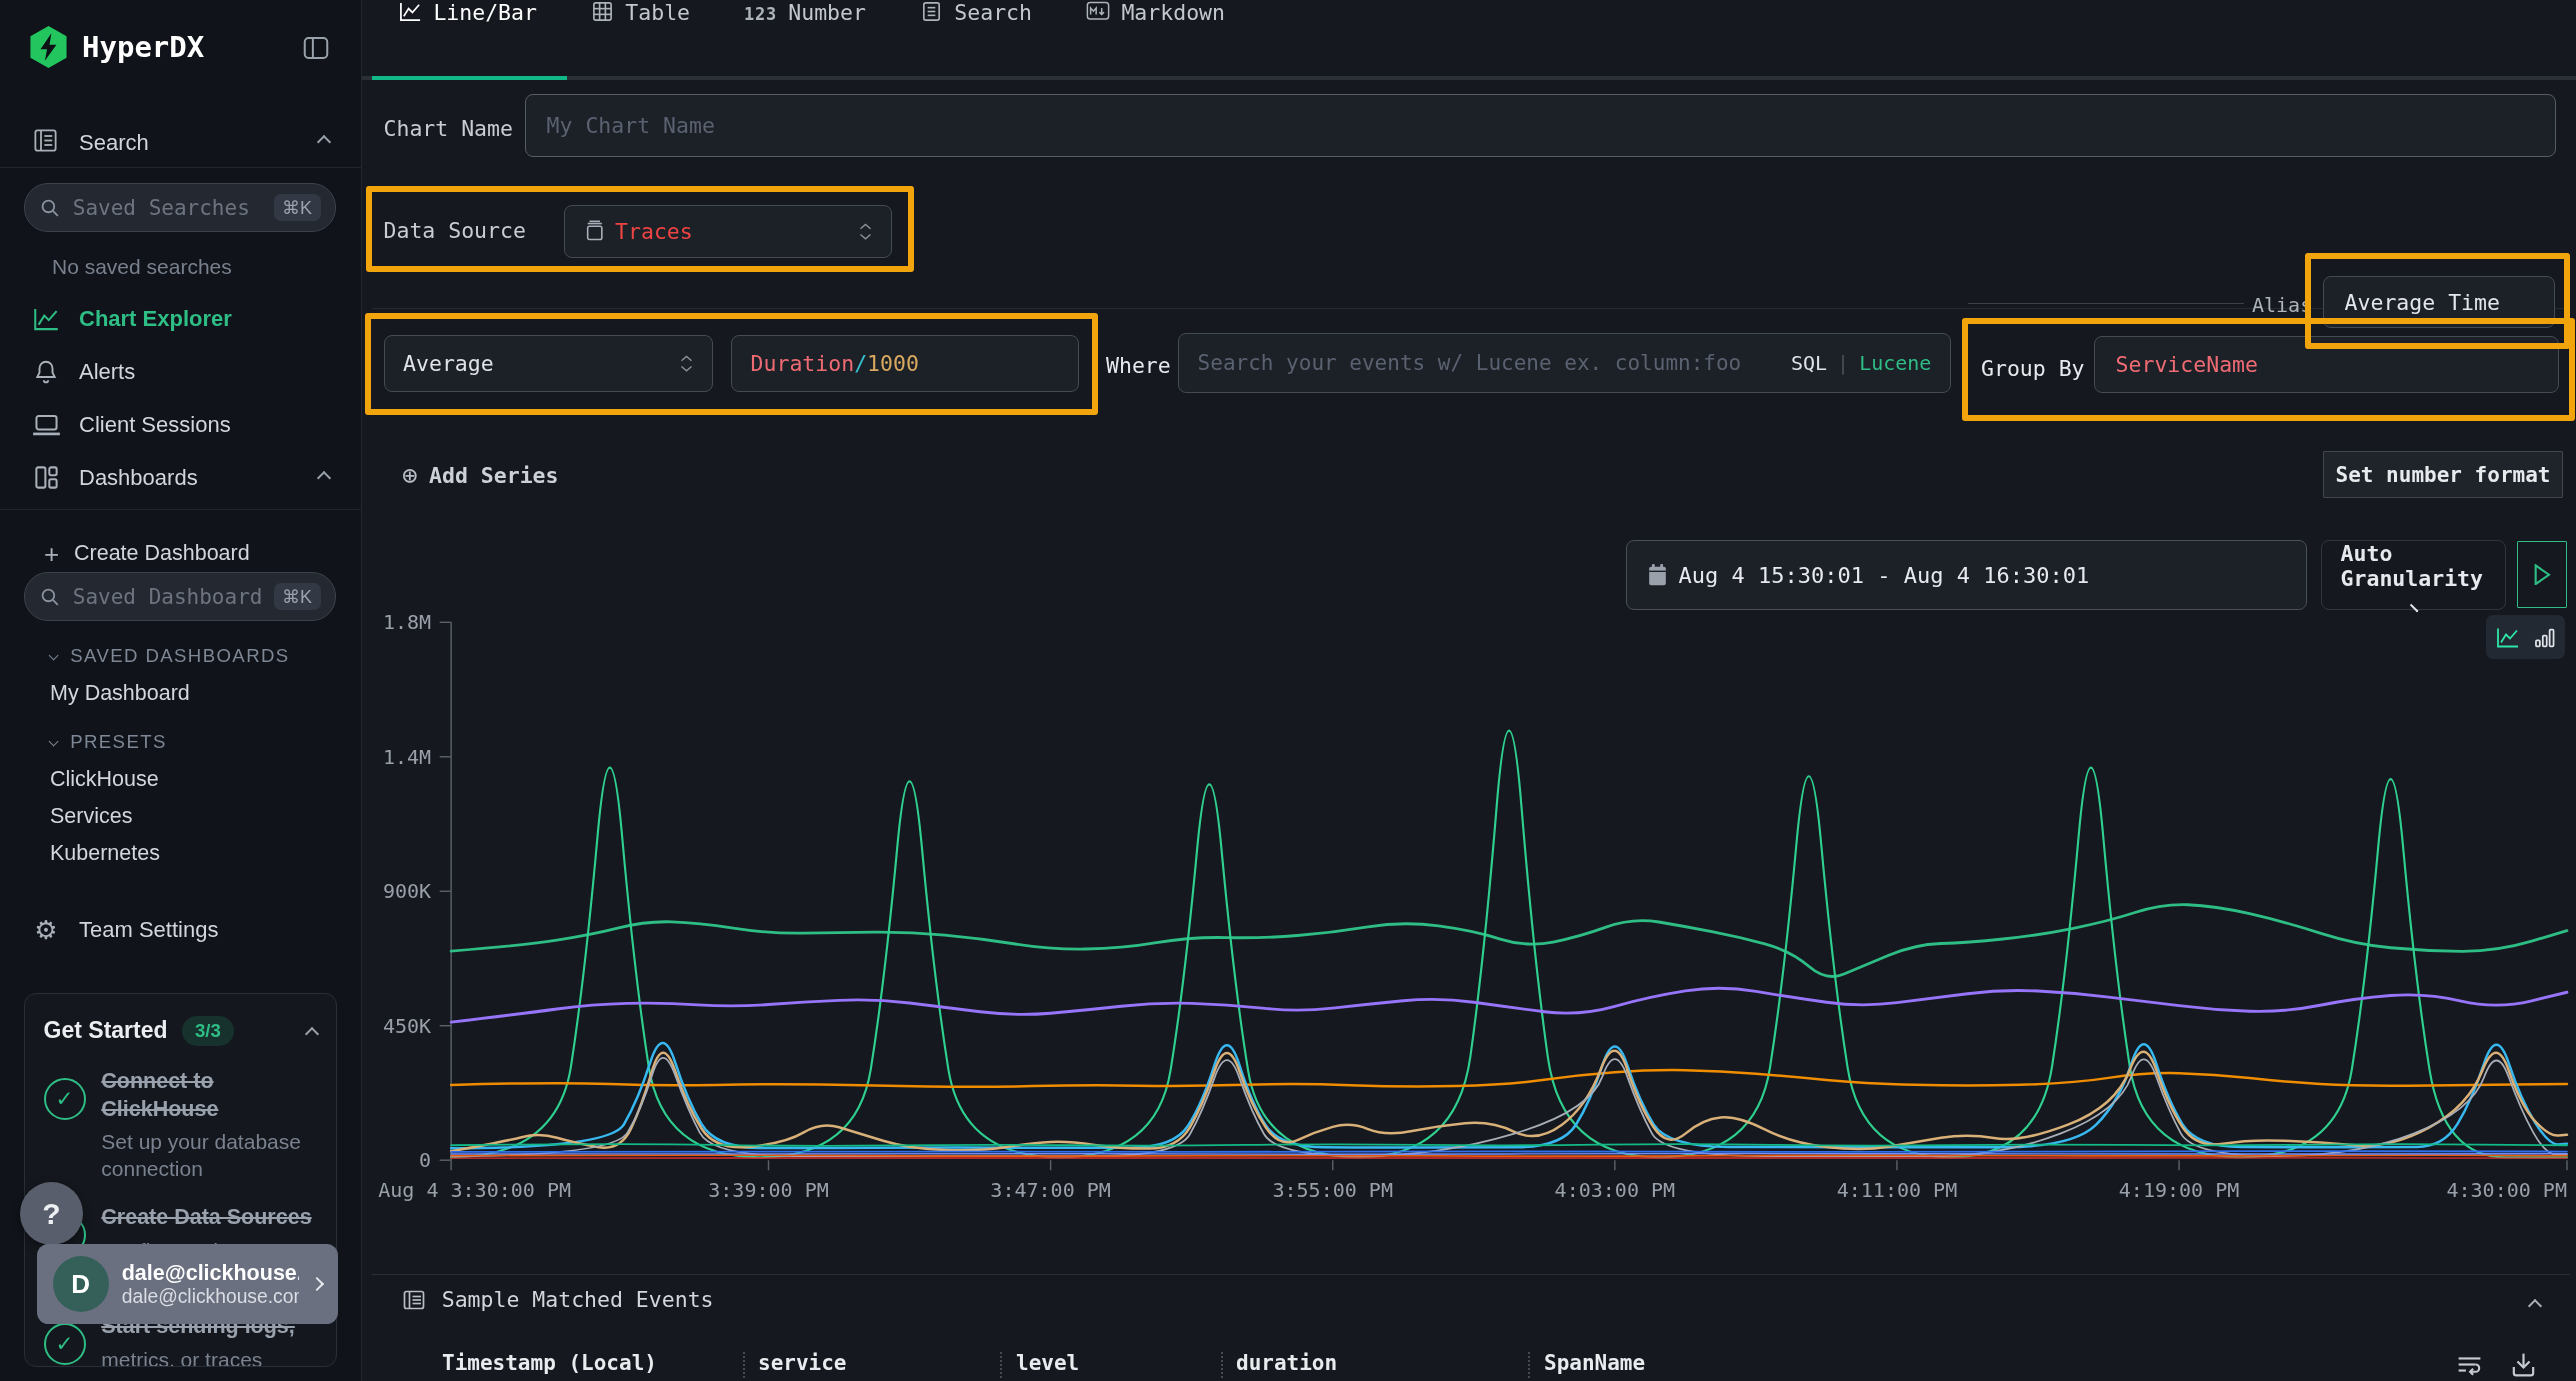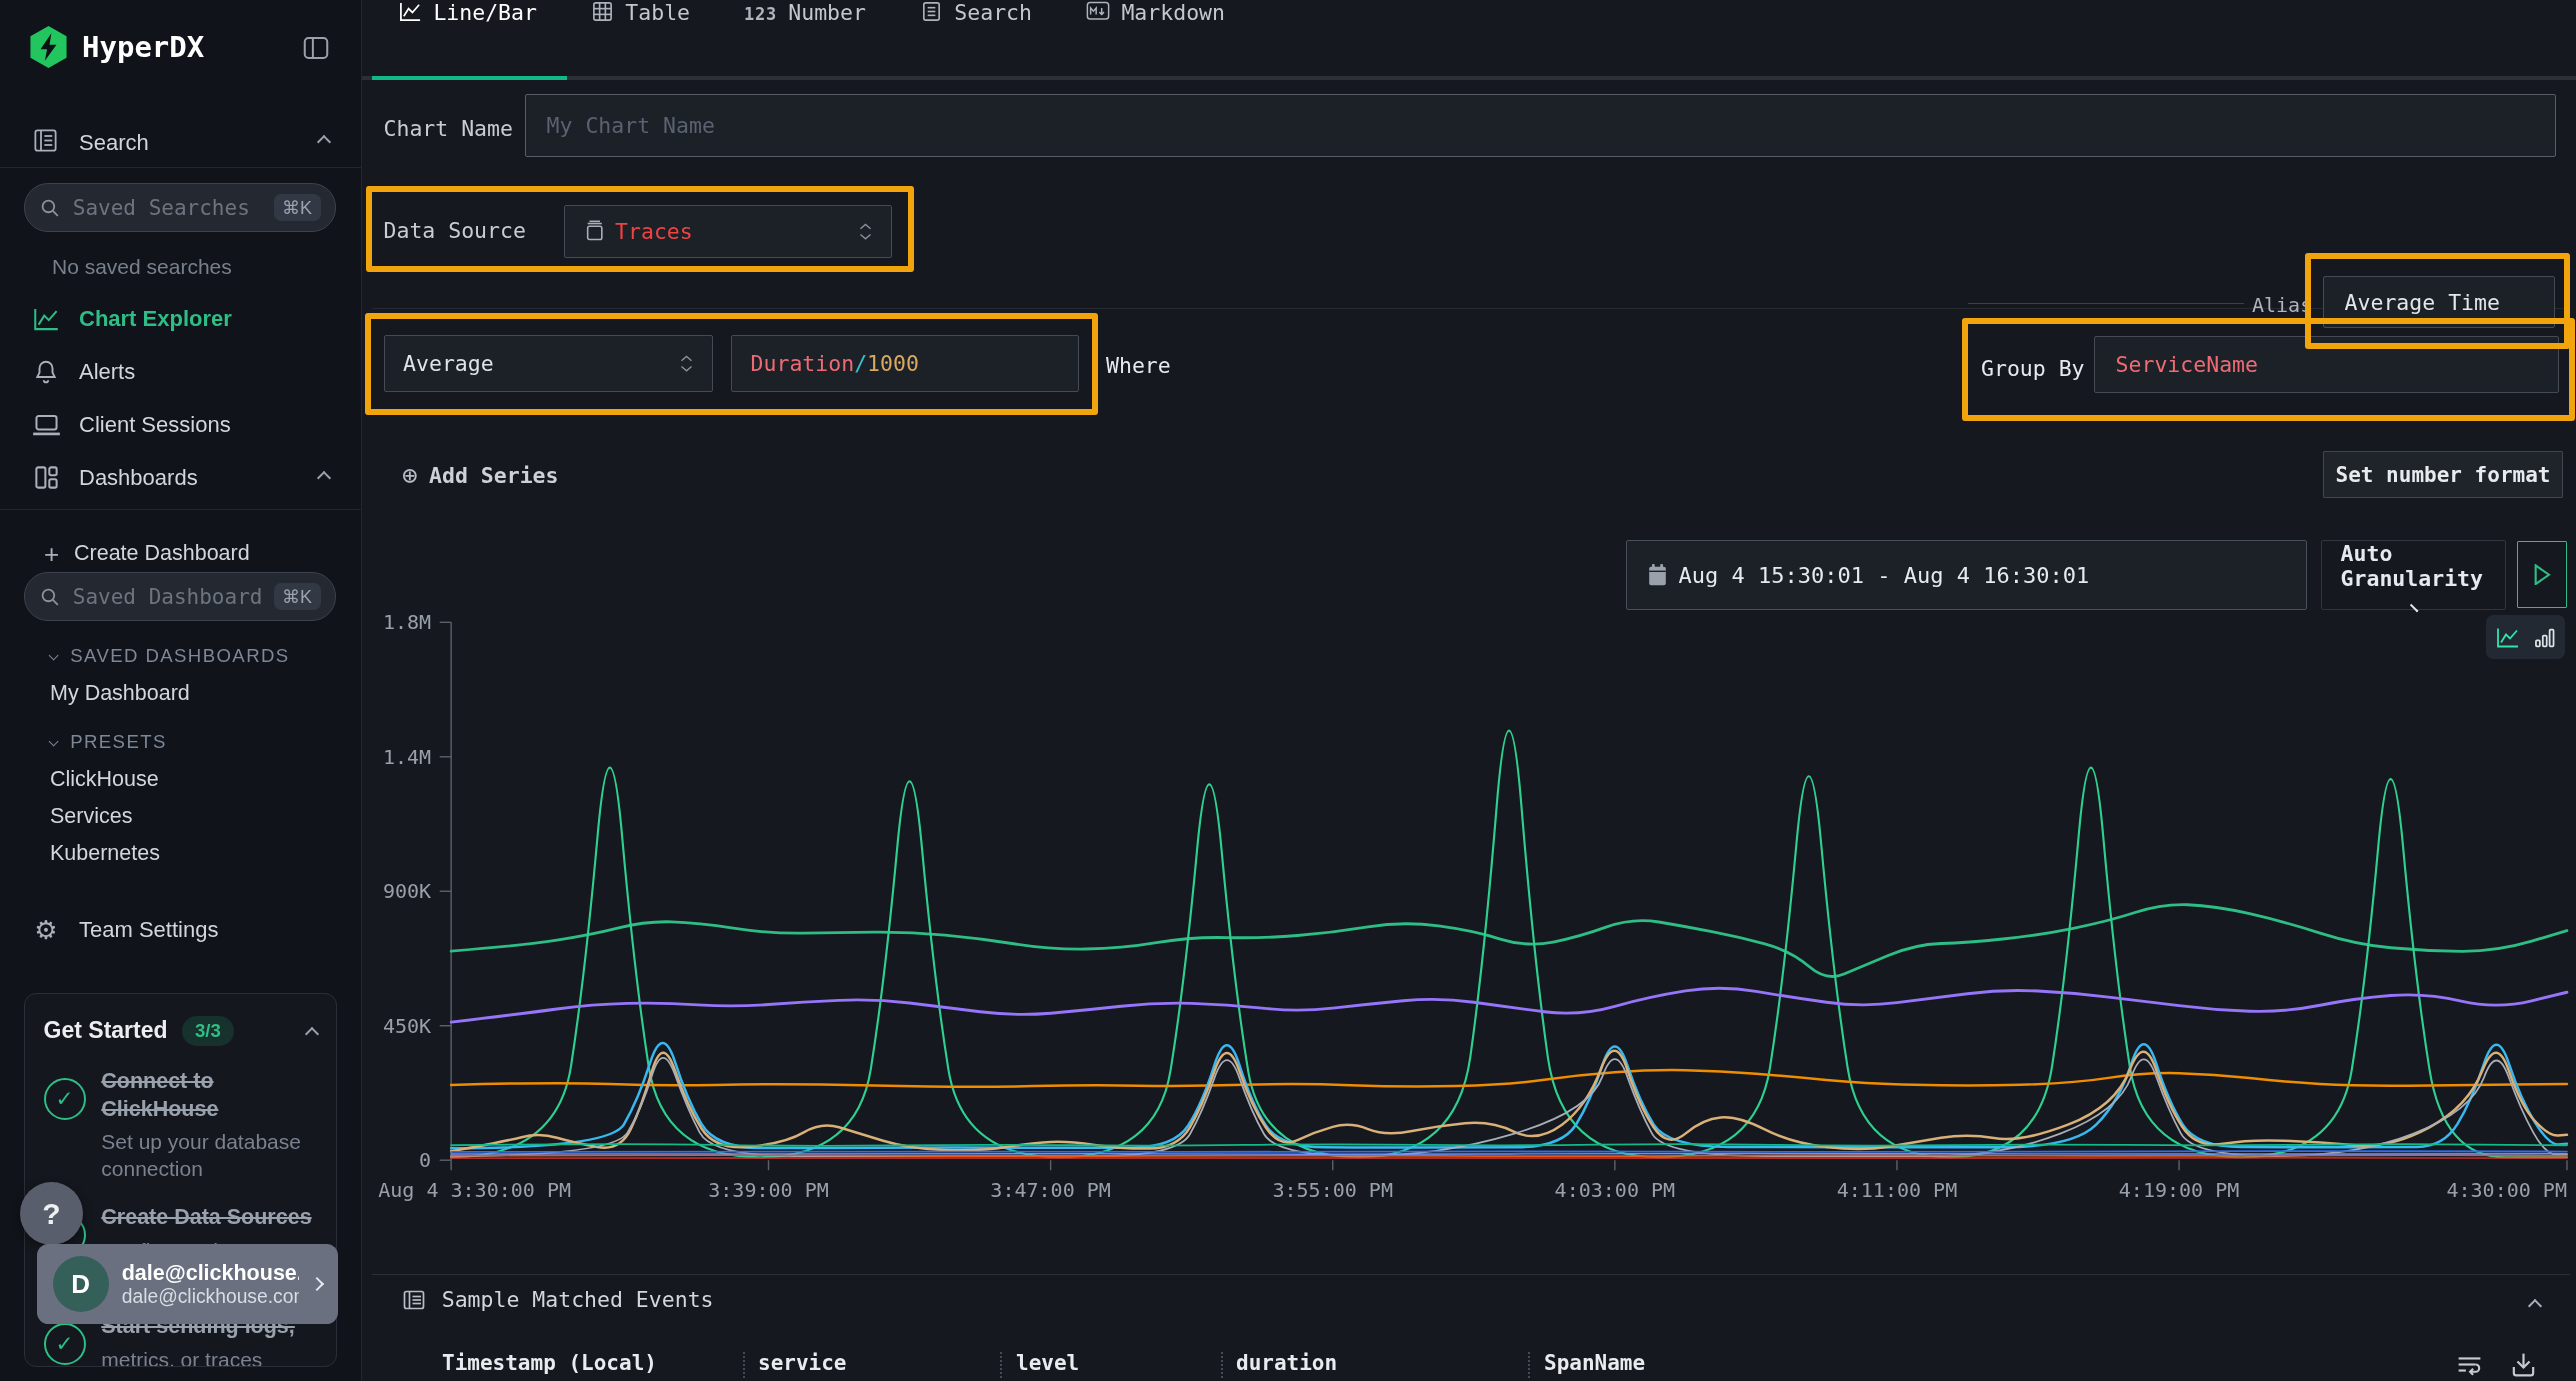--- a/index.html
+++ b/index.html
@@ -53,21 +53,21 @@
   #user-sub{font-size:19.3px;color:#dadde3;white-space:nowrap;}
   
   #main{position:absolute;left:362px;top:0;width:2214px;height:1381px;}
   #tabbar{position:absolute;left:0;top:0;width:2214px;height:80px;border-bottom:4.3px solid #2b3037;
           display:flex;align-items:center;padding-left:10px;}
   .tab{display:flex;align-items:flex-start;gap:11.4px;padding:0 27px;height:100%;font-size:21.5px;
        color:#c3c8cf;cursor:pointer;}
   .tab.active{color:#ffffff;}
   #tab-indicator{position:absolute;left:10px;bottom:-4.3px;width:195px;height:4.3px;background:#12b886;}
   .mlabel{position:absolute;color:#c9cdd3;font-size:21.5px;}
-  .inputbox{position:absolute;background:#1c2027;border:1.4px solid #454b54;border-radius:2px;
+  .inputbox{position:absolute;background:#1c2027;border:1.4px solid #454b54;border-radius:8px;
             display:flex;align-items:center;padding:0 18.6px;font-size:21.5px;color:#dde0e5;gap:10px;}
   .inputbox input{flex:1;background:transparent;border:none;outline:none;color:#e3e6ea;
                   font-family:"DejaVu Sans Mono",monospace;font-size:21.5px;min-width:0;}
   .inputbox input::placeholder{color:#5a6170;}
   .hl{position:absolute;border:6.4px solid #f1a40b;border-radius:2.9px;pointer-events:none;z-index:3;}
   .hdiv{position:absolute;height:1.4px;background:#262b32;}
   .updown{display:flex;flex-direction:column;gap:2.9px;color:#8b919a;}
   .btn{position:absolute;background:#1f242b;border:1.4px solid #40454e;border-radius:1px;color:#e8ebee;
        font-size:21px;font-weight:bold;display:flex;align-items:center;justify-content:center;cursor:pointer;}
   .tick{fill:#99a0a9;font-size:28px;font-family:"DejaVu Sans Mono",monospace;}
@@ -343,20 +343,27 @@
         <svg width="13" height="7.2" viewBox="0 0 18 10" fill="none" stroke="#8b919a" stroke-width="2">
             <polyline points="2,2 9,8 16,2"></polyline>
           </svg>
       </span>
     </div>
     <div class="inputbox" style="left:369px;top:335px;width:348px;height:57px;">
       <span id="expr"><span style="color: rgb(239, 107, 115);">Duration</span><span style="color: rgb(57, 192, 207);">/</span><span style="color: rgb(217, 169, 95);">1000</span></span>
     </div>
 
     <span class="mlabel" style="left:744px;top:353px;color:#e6e9ed;">Where</span>
+    <div class="inputbox" style="left:816px;top:333px;width:773px;height:60px;">
+      <span style="color:#5a6170;font-size:21px;">Search your events w/ Lucene ex. column:foo</span>
+      <span style="flex:1"></span>
+      <span style="color:#dfe2e6;font-size:20px;">SQL</span>
+      <span style="color:#4a4f58;font-size:20px;">|</span>
+      <span style="color:#2ebd85;font-size:20px;">Lucene</span>
+    </div>
 
     <div class="hl" style="left:1600px;top:318px;width:613px;height:103px;"></div>
     <span class="mlabel" style="left:1619px;top:356px;color:#e6e9ed;">Group By</span>
     <div class="inputbox" style="left:1732px;top:336px;width:465px;height:57px;">
       <input style="color: rgb(239, 107, 115);" value="ServiceName">
     </div>
 
     <div style="position:absolute;left:40px;top:462px;display:flex;align-items:center;gap:11.4px;cursor:pointer;">
       <span style="font-size:26px;color:#b6bcc4;line-height:1;">⊕</span>
       <span style="font-size:21.5px;font-weight:bold;color:#ccd1d7;">Add Series</span>

